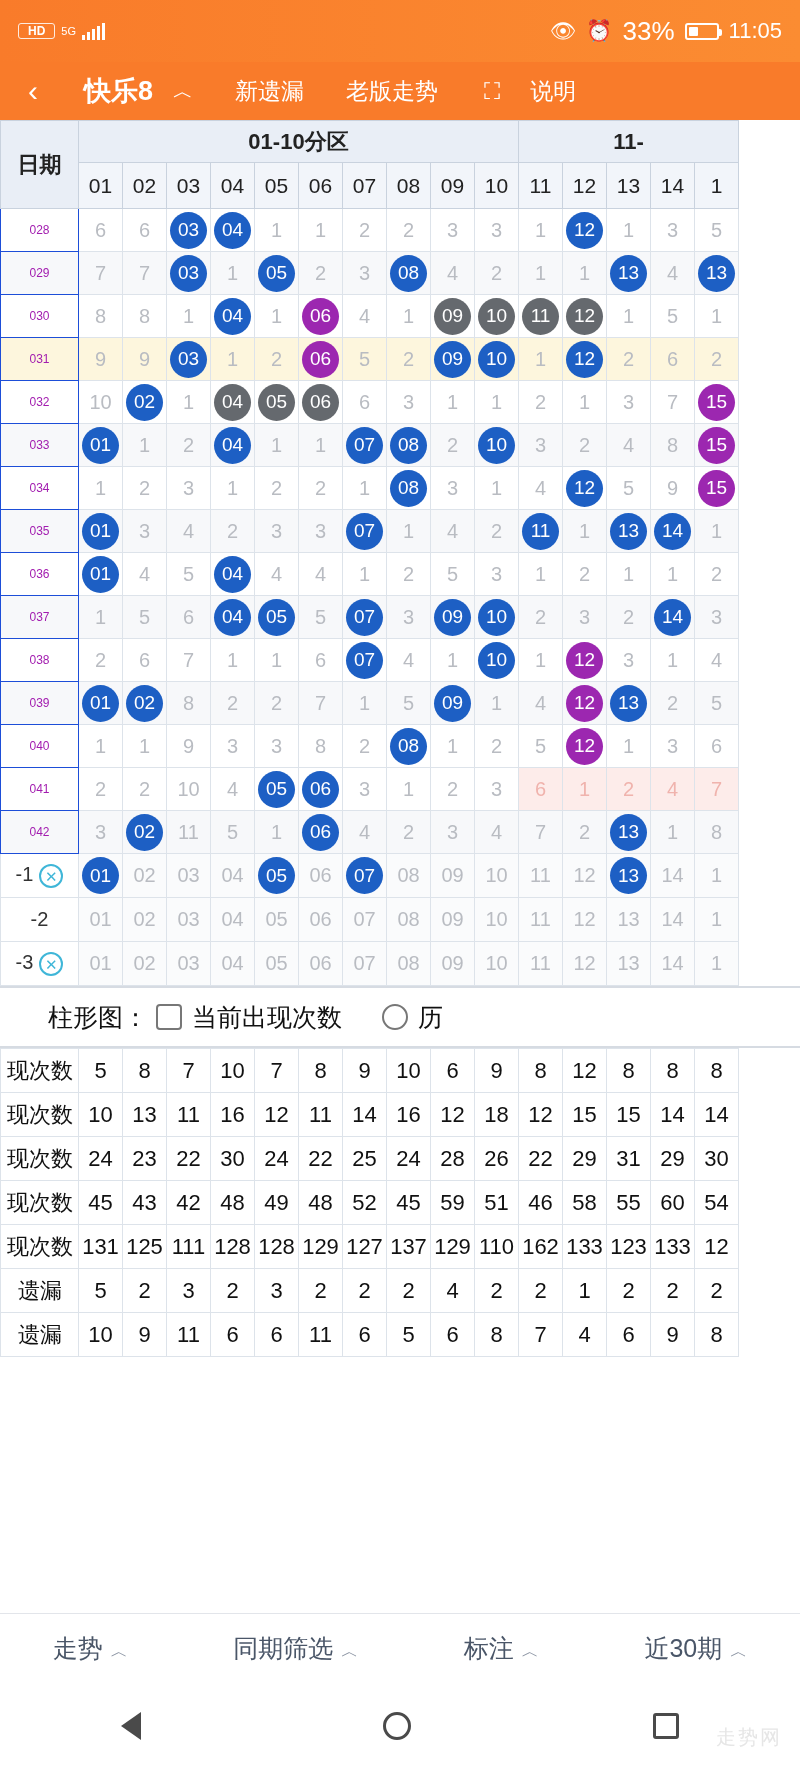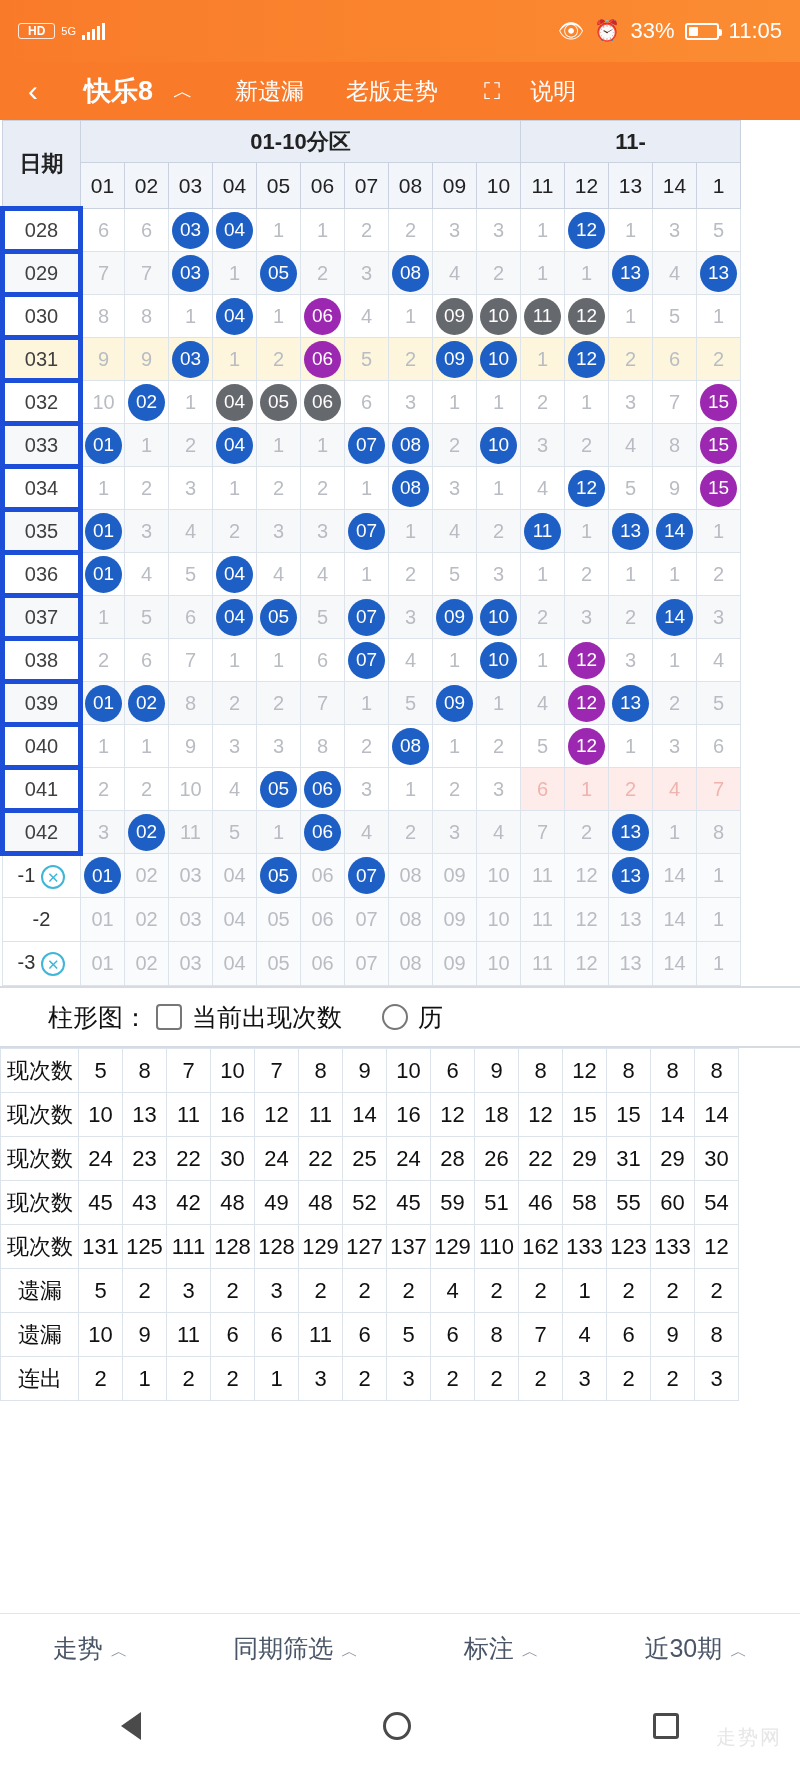--- a/index.html
+++ b/index.html
@@ -79,22 +79,22 @@
   .numcol { width:44px; }
 
   .dcell {
     border:1px solid #dde3ea;
     height:43px; text-align:center; vertical-align:middle;
     font-size:20px; color:#b9bcc2; background:#fff;
   }
   tr.alt .dcell { background:#f7f8fa; }
   tr.hl .dcell { background:#fdf6dd; }
   td.datecell {
-    border:5px solid #1d4ed8;
-    font-size:20px; color:#404040; text-align:center; background:#fff;
+    border:1px solid #1d4ed8;
+    font-size:12px; color:#a21caf; text-align:center; background:#fff;
     height:43px;
   }
   tr.alt td.datecell { background:#f7f8fa; }
   tr.hl td.datecell { background:#fdf6dd; }
 
   .ball {
     display:inline-flex; align-items:center; justify-content:center;
     width:37px; height:37px; border-radius:50%;
     color:#fff; font-size:19px; font-weight:500;
   }
@@ -171,21 +171,21 @@
         <i></i>
         <i></i>
         <i></i>
         <i></i>
         <i></i>
       </span>
   </div>
   <div class="sb-right">
     <span>👁</span>
     <span>⏰</span>
-    <span style="font-size:22px">33%</span>
+    <span style="font-size:26px">33%</span>
     <span class="batt">
         <i></i>
       </span>
     <span style="font-size:22px">11:05</span>
   </div>
 </div>
 
 <div class="titlebar">
   <span class="back-ico">‹</span>
   <span class="title-main">快乐8</span>
@@ -686,38 +686,20 @@
           <td style="width: 44px;">6</td>
           <td style="width: 44px;">5</td>
           <td style="width: 44px;">6</td>
           <td style="width: 44px;">8</td>
           <td style="width: 44px;">7</td>
           <td style="width: 44px;">4</td>
           <td style="width: 44px;">6</td>
           <td style="width: 44px;">9</td>
           <td style="width: 44px;">8</td>
         </tr>
-        <tr>
-          <td class="stlabel" style="width: 78px;">连出</td>
-          <td style="width: 44px;">2</td>
-          <td style="width: 44px;">1</td>
-          <td style="width: 44px;">2</td>
-          <td style="width: 44px;">2</td>
-          <td style="width: 44px;">1</td>
-          <td style="width: 44px;">3</td>
-          <td style="width: 44px;">2</td>
-          <td style="width: 44px;">3</td>
-          <td style="width: 44px;">2</td>
-          <td style="width: 44px;">2</td>
-          <td style="width: 44px;">2</td>
-          <td style="width: 44px;">3</td>
-          <td style="width: 44px;">2</td>
-          <td style="width: 44px;">2</td>
-          <td style="width: 44px;">3</td>
-        </tr>
       </tbody>
   </table>
 </div>
 
 <div class="botnav">
   <div><span>走势</span><span class="ca">︿</span></div>
   <div><span>同期筛选</span><span class="ca">︿</span></div>
   <div><span>标注</span><span class="ca">︿</span></div>
   <div><span>近30期</span><span class="ca">︿</span></div>
 </div>

